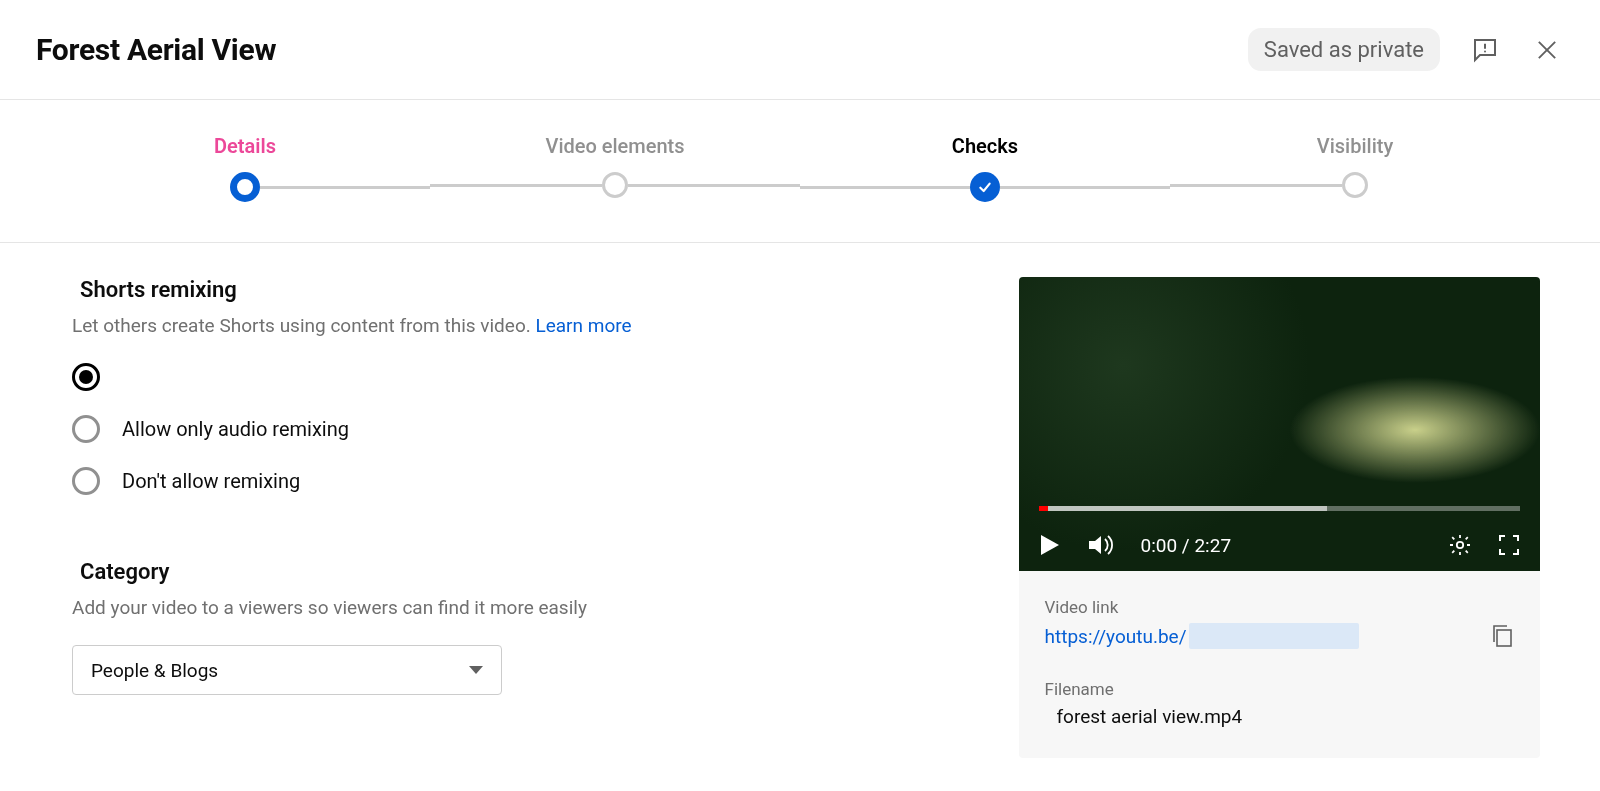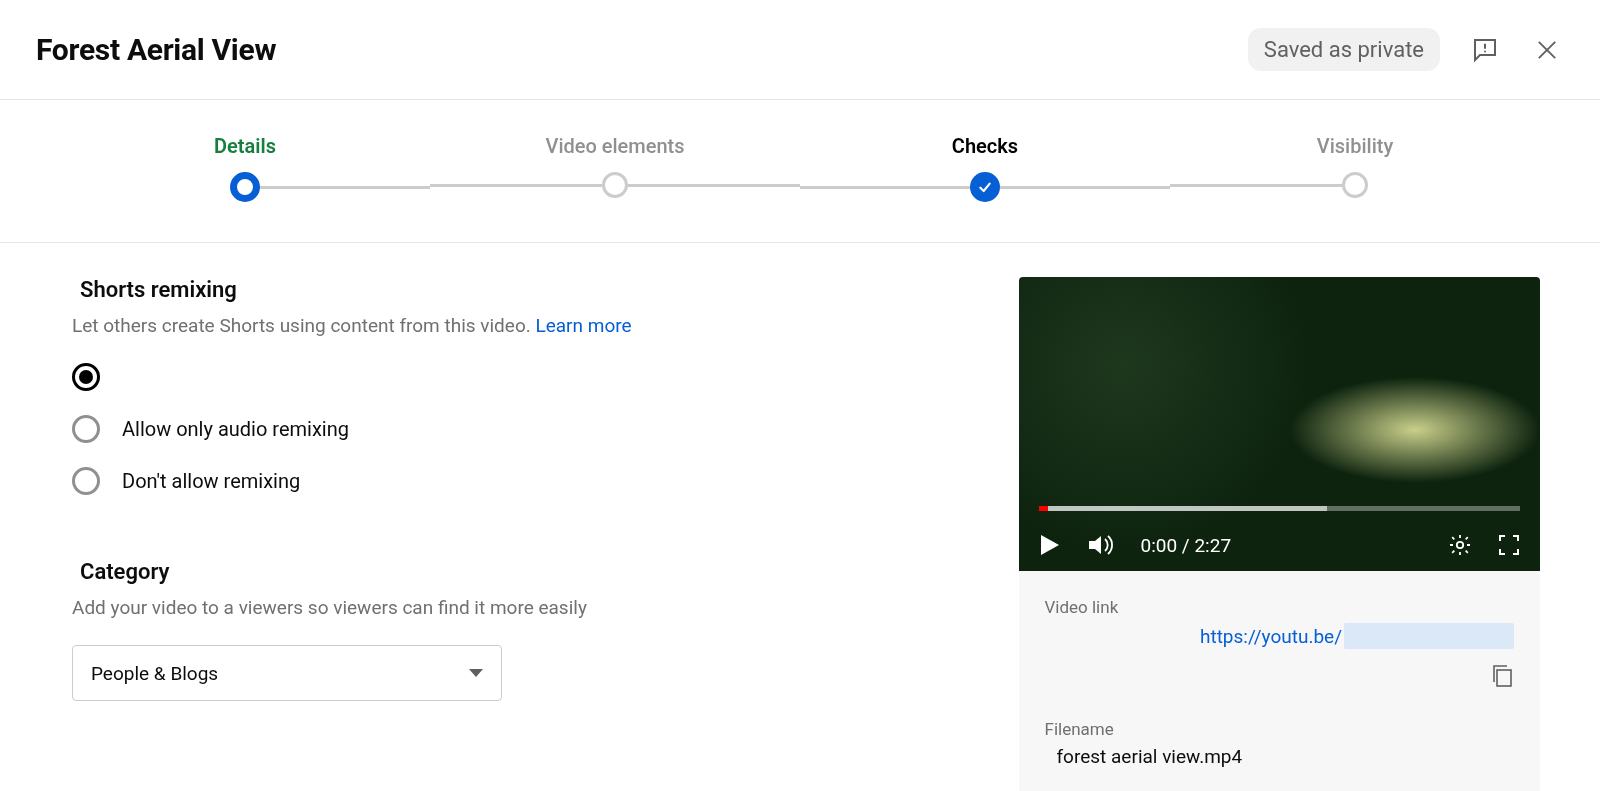--- a/index.html
+++ b/index.html
@@ -58,21 +58,21 @@
     flex-direction: column;
     align-items: center;
     position: relative;
   }
   .step-label {
     font-size: 20px;
     font-weight: 500;
     color: #909090;
     cursor: pointer;
   }
-  .step.active .step-label { color: #15803d; font-weight: 600; }
+  .step.active .step-label { color: #ec4899; font-weight: 600; }
   .step.done   .step-label { color: #000000; font-weight: 600; }
   .step-dot-row {
     margin-top: 14px;
     width: 100%;
     display: flex;
     align-items: center;
   }
   .line {
     flex: 1;
     height: 3px;
@@ -140,21 +140,21 @@
     width: 14px; height: 14px;
     border-radius: 50%; background: #000;
   }
   .radio-label { font-size: 20px; color: #0d0d0d; }
 
   .section-gap { height: 40px; }
 
   .dropdown {
     margin-top: 26px;
     width: 430px;
-    height: 56px;
+    height: 50px;
     border: 1px solid #cccccc;
     border-radius: 4px;
     display: flex;
     align-items: center;
     justify-content: space-between;
     padding: 0 18px;
     font-size: 19px;
     color: #0d0d0d;
     cursor: pointer;
   }
@@ -197,21 +197,21 @@
   }
   .controls .spacer { flex:1; }
   .ctl { display:flex; align-items:center; cursor:pointer; }
 
   .video-meta {
     background: #f7f7f7;
     padding: 26px 26px 30px 26px;
     border-radius: 0 0 4px 4px;
   }
   .meta-label { font-size: 17px; color: #707070; margin-bottom: 6px; }
-  .meta-link-row { display:flex; align-items:flex-end; justify-content:space-between; gap:14px;flex-direction:column; }
+  .meta-link-row { display:flex; align-items:flex-end; justify-content:space-between; gap:28px; }
   .meta-link {
     color: #065fd4; font-size: 19px;
     display:inline-flex; align-items:center; gap:0;
     text-decoration:none; cursor:pointer;
   }
   .link-redact {
     display:inline-block;
     width: 170px; height: 26px;
     background: #dbe8f7;
     margin-left: 2px;

